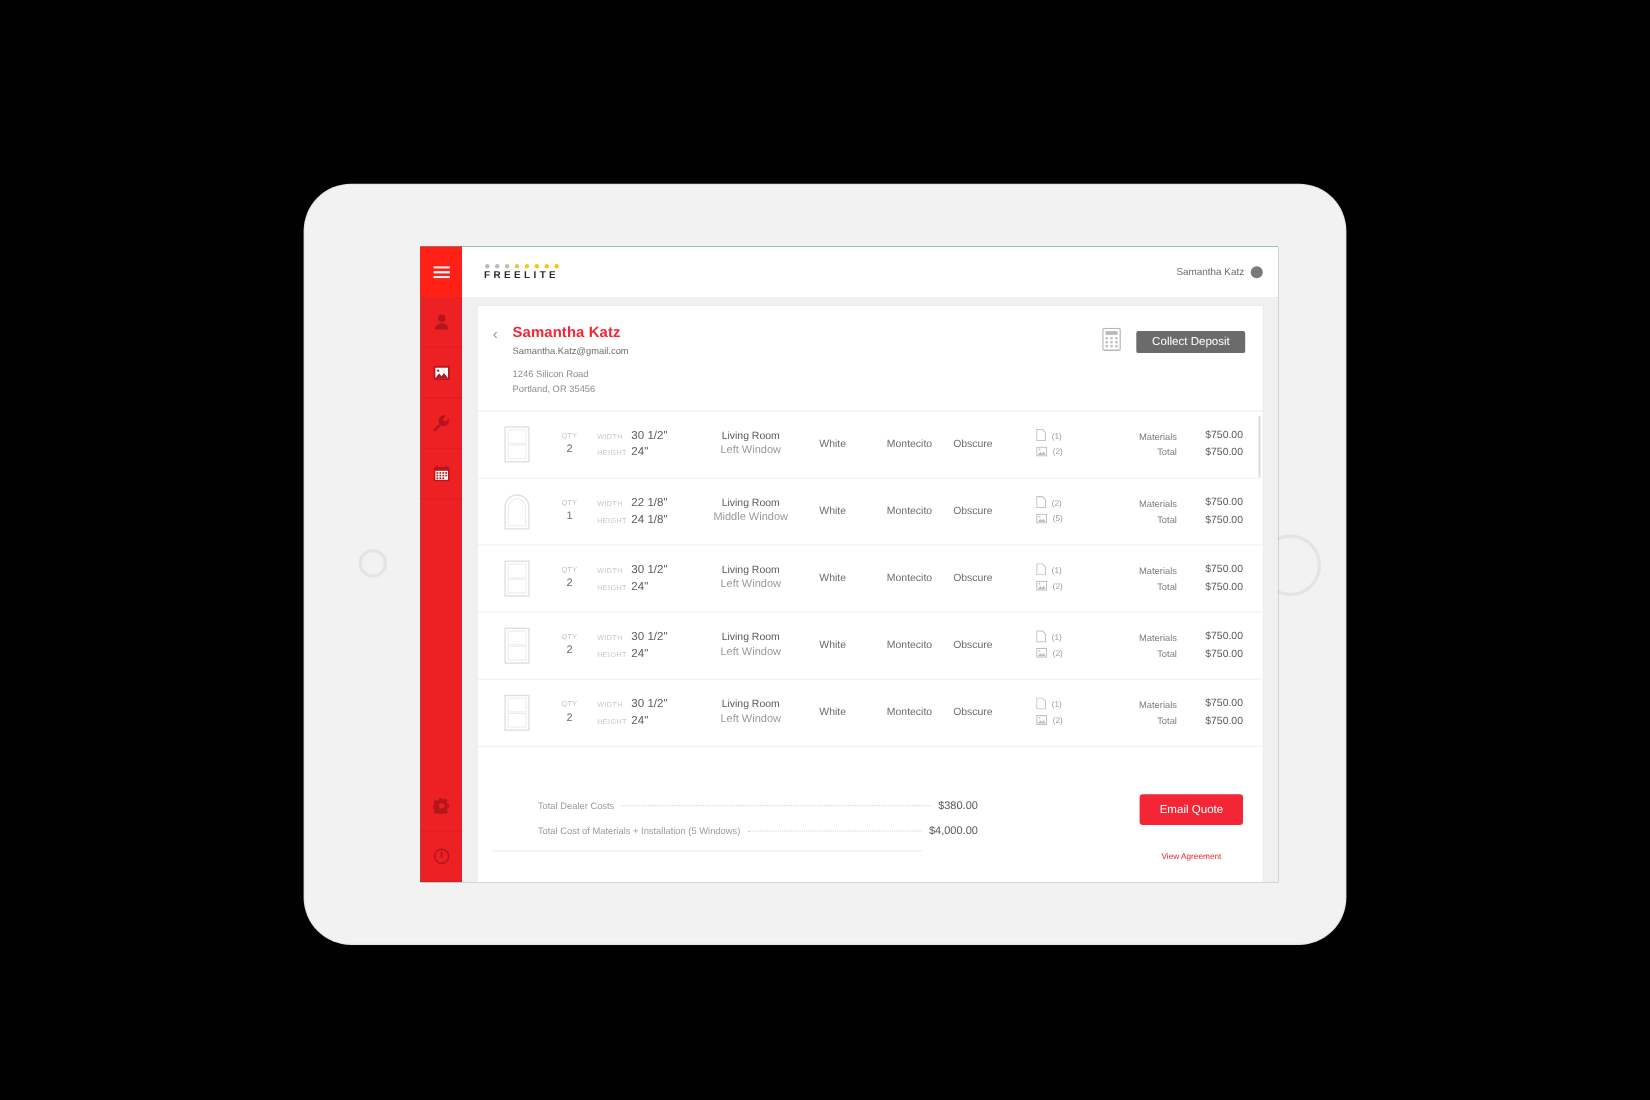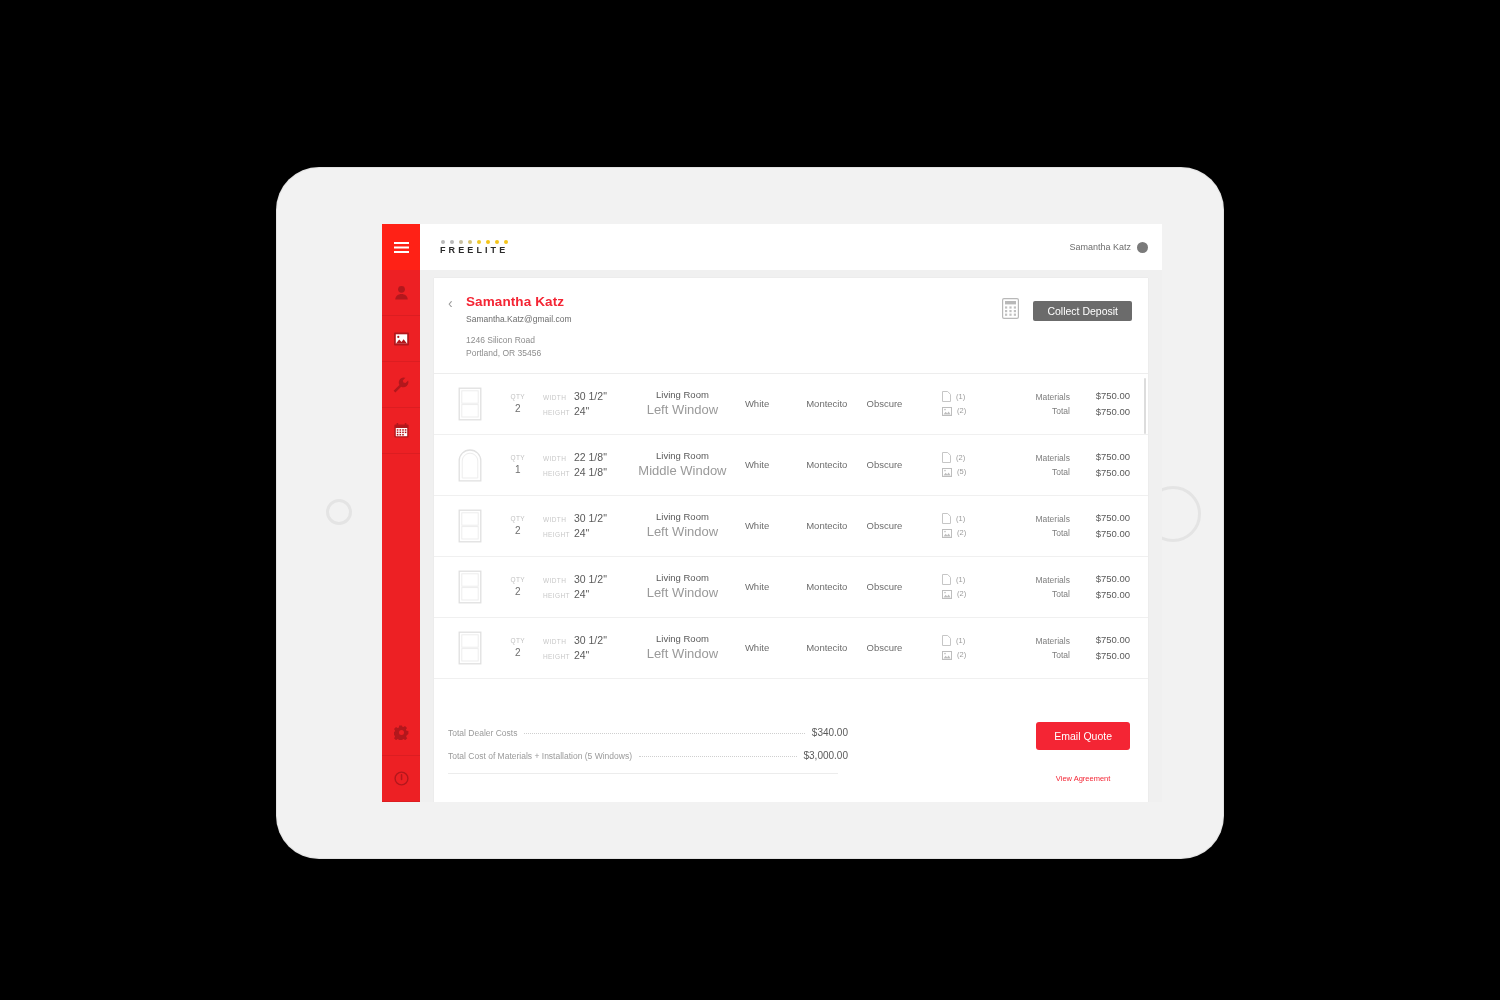--- a/index.html
+++ b/index.html
@@ -145,36 +145,36 @@
   .c-files { width: 62px; }
   .c-labels { width: 70px; text-align: right; }
   .c-price { width: 62px; text-align: right; }
 
   .lbl-small { font-size: 6.5px; color: #c2c2c2; letter-spacing: .4px; line-height: 1.5; }
   .val-qty { font-size: 10px; color: #6d6d6d; line-height: 1.4; }
   .dim-line { display: flex; align-items: baseline; gap: 5px; line-height: 1.45; }
   .dim-key { font-size: 6.5px; color: #c8c8c8; letter-spacing: .4px; width: 26px; }
   .dim-val { font-size: 10.5px; color: #5a5a5a; }
   .room-main { font-size: 9.5px; color: #5a5a5a; line-height: 1.4; }
-  .room-sub { font-size: 13px; color: #9a9a9a; line-height: 1.4; }
+  .room-sub { font-size: 10px; color: #9a9a9a; line-height: 1.4; }
   .cell-txt { font-size: 9.5px; color: #6d6d6d; }
   .file-line { display: flex; align-items: center; gap: 5px; height: 14px; }
   .file-cnt { font-size: 7.5px; color: #9a9a9a; }
   .lbl-line { font-size: 8.5px; color: #7d7d7d; line-height: 1.65; }
   .price-line { font-size: 9.5px; color: #5a5a5a; line-height: 1.65; }
 
   
   #totals {
     flex: 0 0 auto;
     padding: 12px 16px 14px 14px;
     position: relative;
   }
   .total-row {
     display: flex; align-items: baseline;
-    width: 400px; margin-bottom: 12px;
+    width: 400px; margin-bottom: 12px; margin-left: 41px;
   }
   .total-label { font-size: 8.5px; color: #9a9a9a; white-space: nowrap; }
   .dots {
     flex: 1 1 auto; margin: 0 7px;
     border-bottom: 1px dotted #cfcfcf; transform: translateY(-2px);
   }
   .total-value { font-size: 10px; color: #5a5a5a; white-space: nowrap; }
   #subtotal-divider {
     width: 390px; height: 1px; background: #ececec; margin: 2px 0 14px 0;
   }
@@ -619,26 +619,26 @@
                 </div>
               </div>
             </div>
           <div id="scroll-thumb"></div>
         </div>
 
         <div id="totals">
           <div class="total-row">
             <span class="total-label">Total Dealer Costs</span>
             <span class="dots"></span>
-            <span class="total-value">$340.00</span>
+            <span class="total-value">$380.00</span>
           </div>
           <div class="total-row">
             <span class="total-label">Total Cost of Materials + Installation (5 Windows)</span>
             <span class="dots"></span>
-            <span class="total-value">$3,000.00</span>
+            <span class="total-value">$4,000.00</span>
           </div>
           <div id="subtotal-divider"></div>
 
           <div id="footer-actions">
             <button id="email-quote-btn">Email Quote</button>
             <a id="view-agreement-link">View Agreement</a>
           </div>
         </div>
 
       </section>

